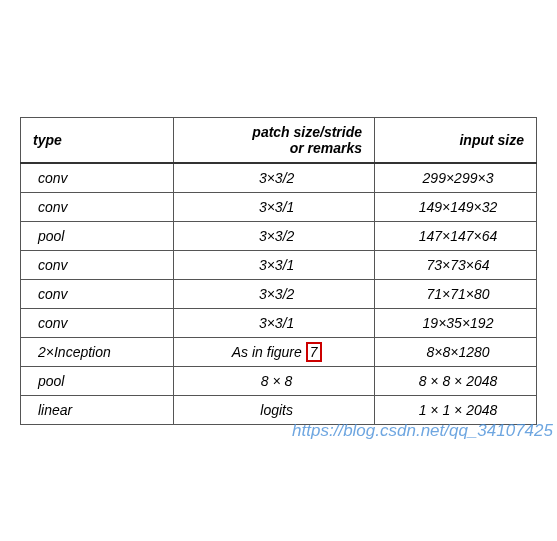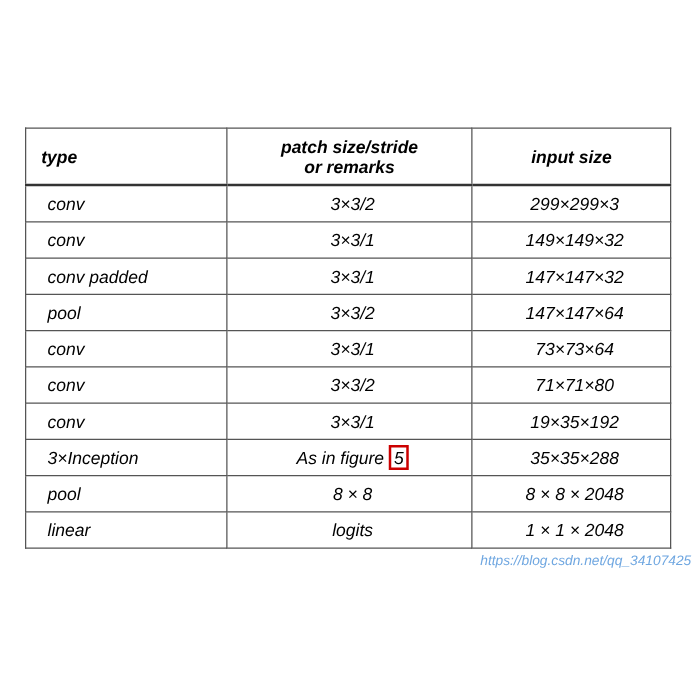--- a/index.html
+++ b/index.html
@@ -35,20 +35,21 @@
     th, td {
       border: 1px solid #555;
       padding: 6px 12px;
       text-align: center;
     }
 
     thead tr th {
       font-weight: bold;
       border-bottom: 2px solid #333;
       background: #fff;
+      text-align: right;
     }
 
     tbody tr td {
       background: #fff;
       padding-left: 17px;
     }
 
     tbody tr:nth-child(even) td {
       background: #fff;
     }
@@ -58,21 +59,21 @@
     }
 
     th:first-child {
       text-align: left;
     }
 
     .watermark {
       position: absolute;
       bottom: 4px;
       right: 4px;
-      font-size: 11px;
+      font-size: 17px;
       color: #4a90d9;
       opacity: 0.8;
     }
   </style>
 </head>
 <body>
 
 <div class="table-container">
   <table>
     <thead>
@@ -87,48 +88,43 @@
           <td>conv</td>
           <td>3×3/2</td>
           <td>299×299×3</td>
         </tr>
         <tr>
           <td>conv</td>
           <td>3×3/1</td>
           <td>149×149×32</td>
         </tr>
         <tr>
-          <td>conv padded</td>
-          <td>3×3/1</td>
-          <td>147×147×32</td>
-        </tr>
-        <tr>
           <td>pool</td>
           <td>3×3/2</td>
           <td>147×147×64</td>
         </tr>
         <tr>
           <td>conv</td>
           <td>3×3/1</td>
           <td>73×73×64</td>
         </tr>
         <tr>
           <td>conv</td>
           <td>3×3/2</td>
           <td>71×71×80</td>
         </tr>
         <tr>
           <td>conv</td>
           <td>3×3/1</td>
           <td>19×35×192</td>
         </tr>
         <tr>
-          <td>3×Inception</td>
-          <td>As in figure <span style="border: 2px solid #cc0000; padding: 0 2px;">5</span></td>
-          <td>35×35×288</td>
+          <td>2×Inception</td>
+          <td>As in figure <span style="border: 2px solid #cc0000; padding: 0 2px;">7</span></td>
+          <td>8×8×1280</td>
         </tr>
         <tr>
           <td>pool</td>
           <td>8 × 8</td>
           <td>8 × 8 × 2048</td>
         </tr>
         <tr>
           <td>linear</td>
           <td>logits</td>
           <td>1 × 1 × 2048</td>

